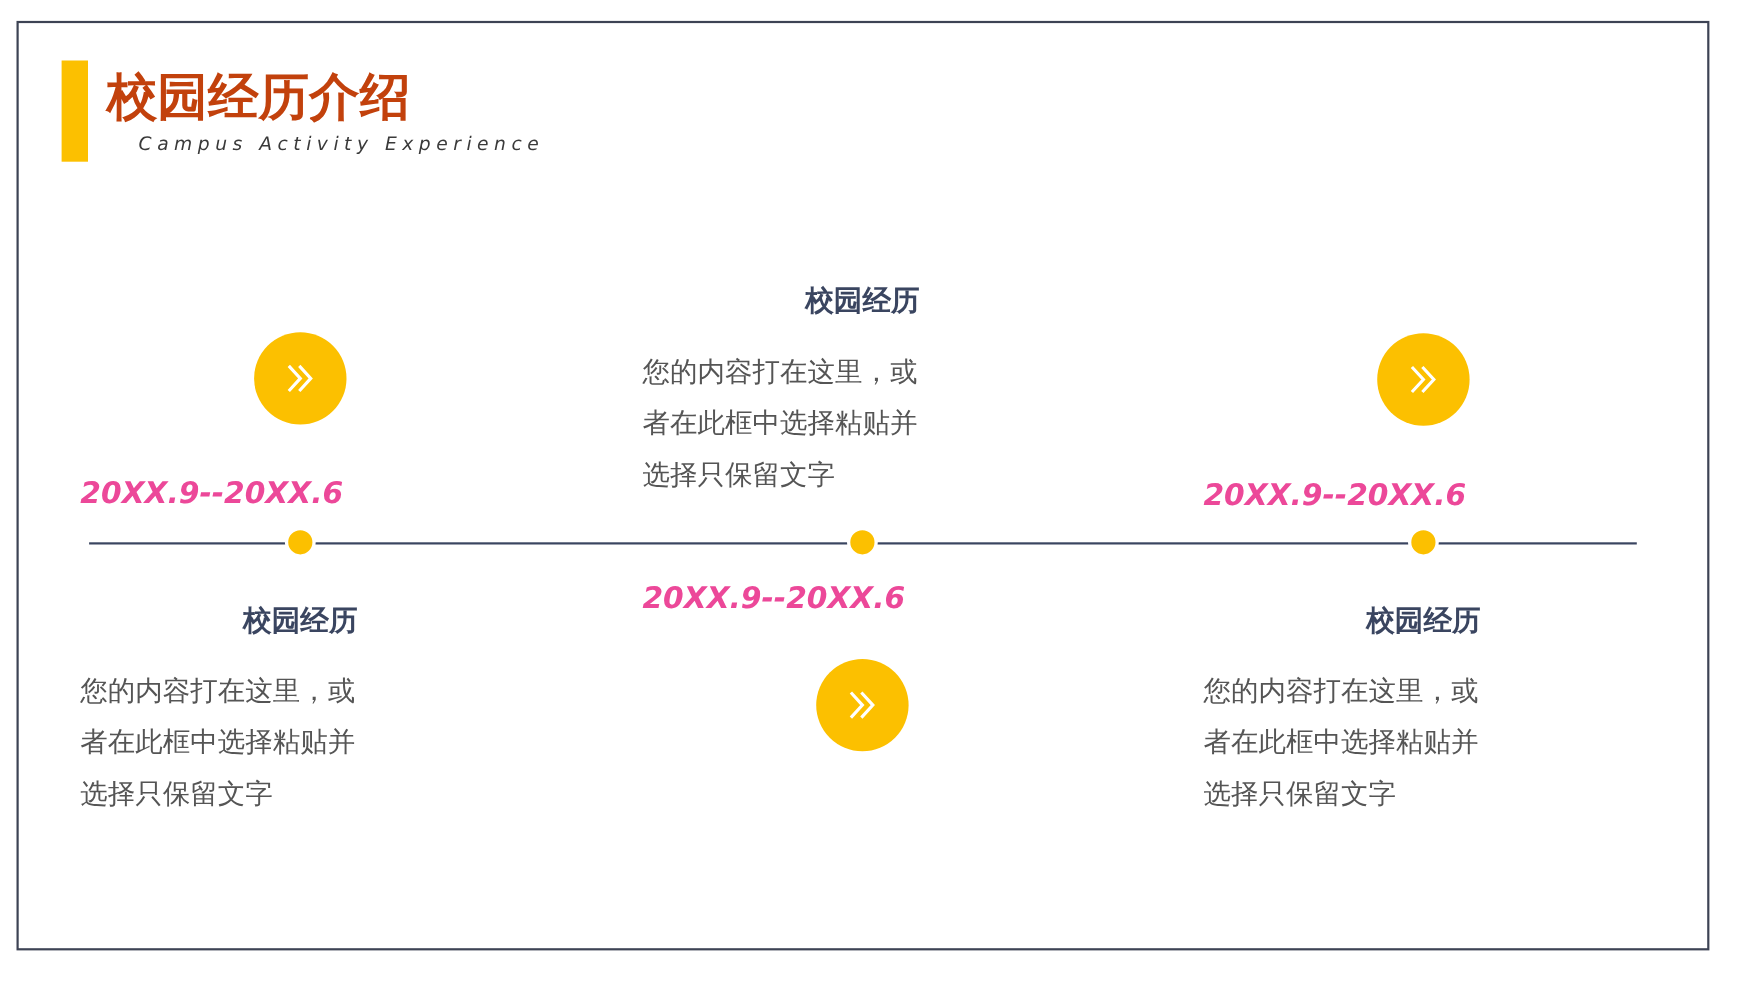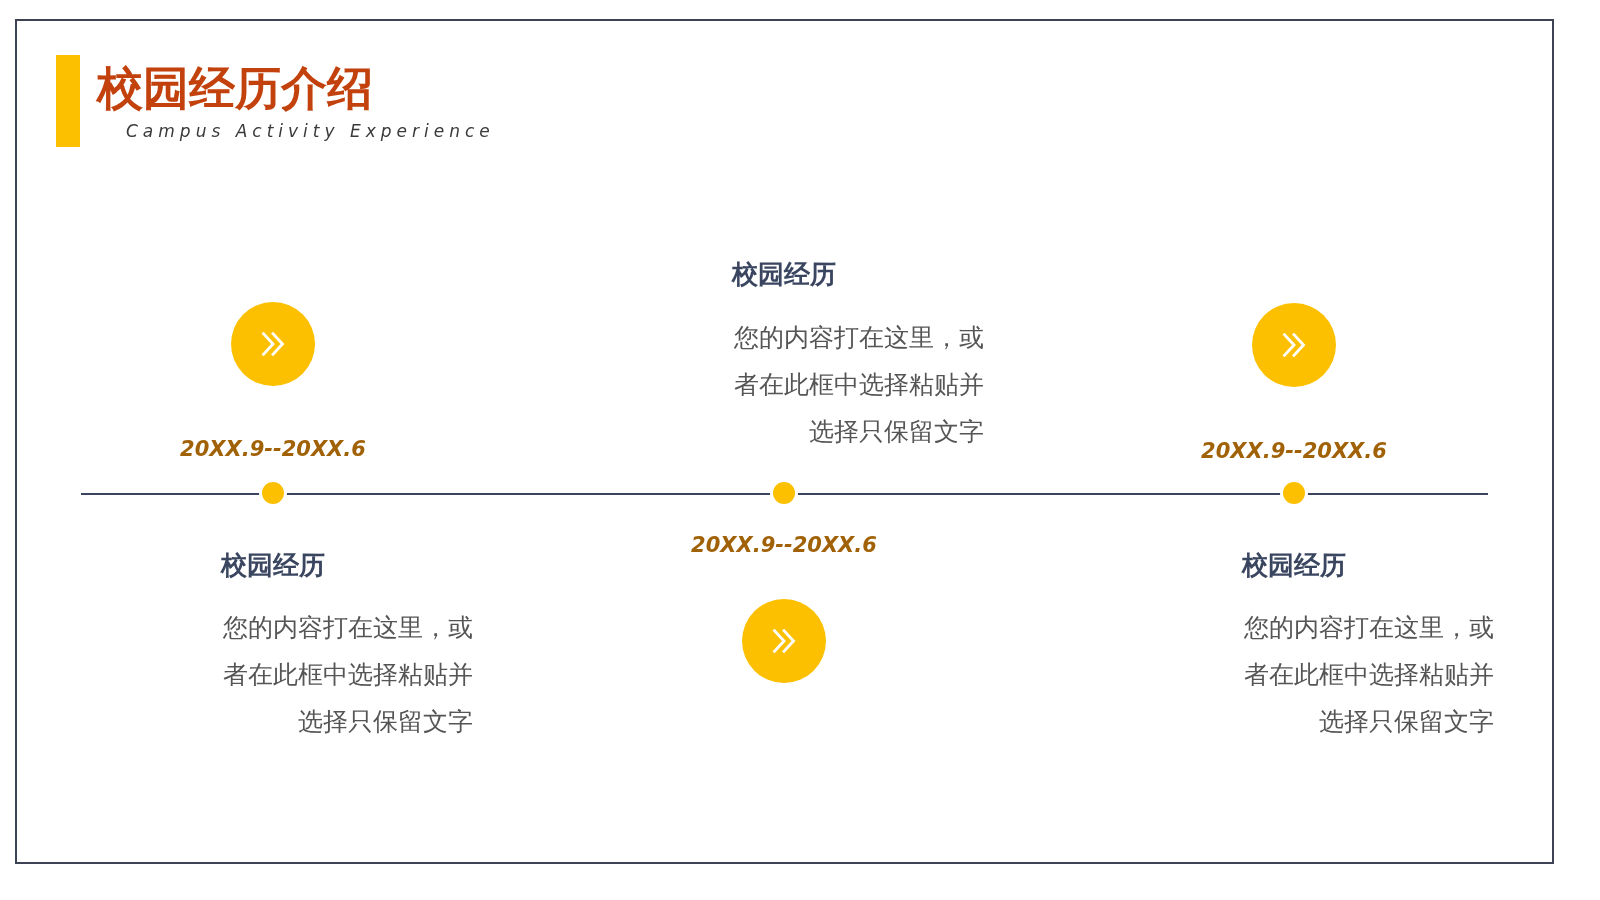--- a/index.html
+++ b/index.html
@@ -29,29 +29,29 @@
     .node {
       position: absolute; width: 28px; height: 28px; border-radius: 50%; background: #fcc000;
       border: 3px solid #ffffff; box-sizing: border-box; top: 479px;
     }
     .circle-btn {
       position: absolute; width: 84px; height: 84px; border-radius: 50%; background: #fcc000;
       display: flex; align-items: center; justify-content: center;
     }
     .circle-btn svg { width: 38px; height: 38px; }
     .date {
-      position: absolute; width: 400px; text-align: center; font-size: 21px; font-weight: bold;
-      font-style: italic; color: #a16207; line-height: 40px; white-space: nowrap;
+      position: absolute; width: 400px; text-align: left; font-size: 27px; font-weight: bold;
+      font-style: italic; color: #ec4899; line-height: 40px; white-space: nowrap;
     }
     .item-title {
       position: absolute; width: 400px; text-align: center; font-size: 26px; font-weight: bold;
       color: #3a4560; line-height: 50px; white-space: nowrap;
     }
     .item-body {
-      position: absolute; width: 400px; text-align: right; font-size: 25px; color: #555555;
+      position: absolute; width: 400px; text-align: left; font-size: 25px; color: #555555;
       line-height: 47px;
     }
     .item-body div { white-space: nowrap; }
   </style>
 </head>
 <body>
 
 <div class="frame"></div>
 
 <div class="accent-bar"></div>

